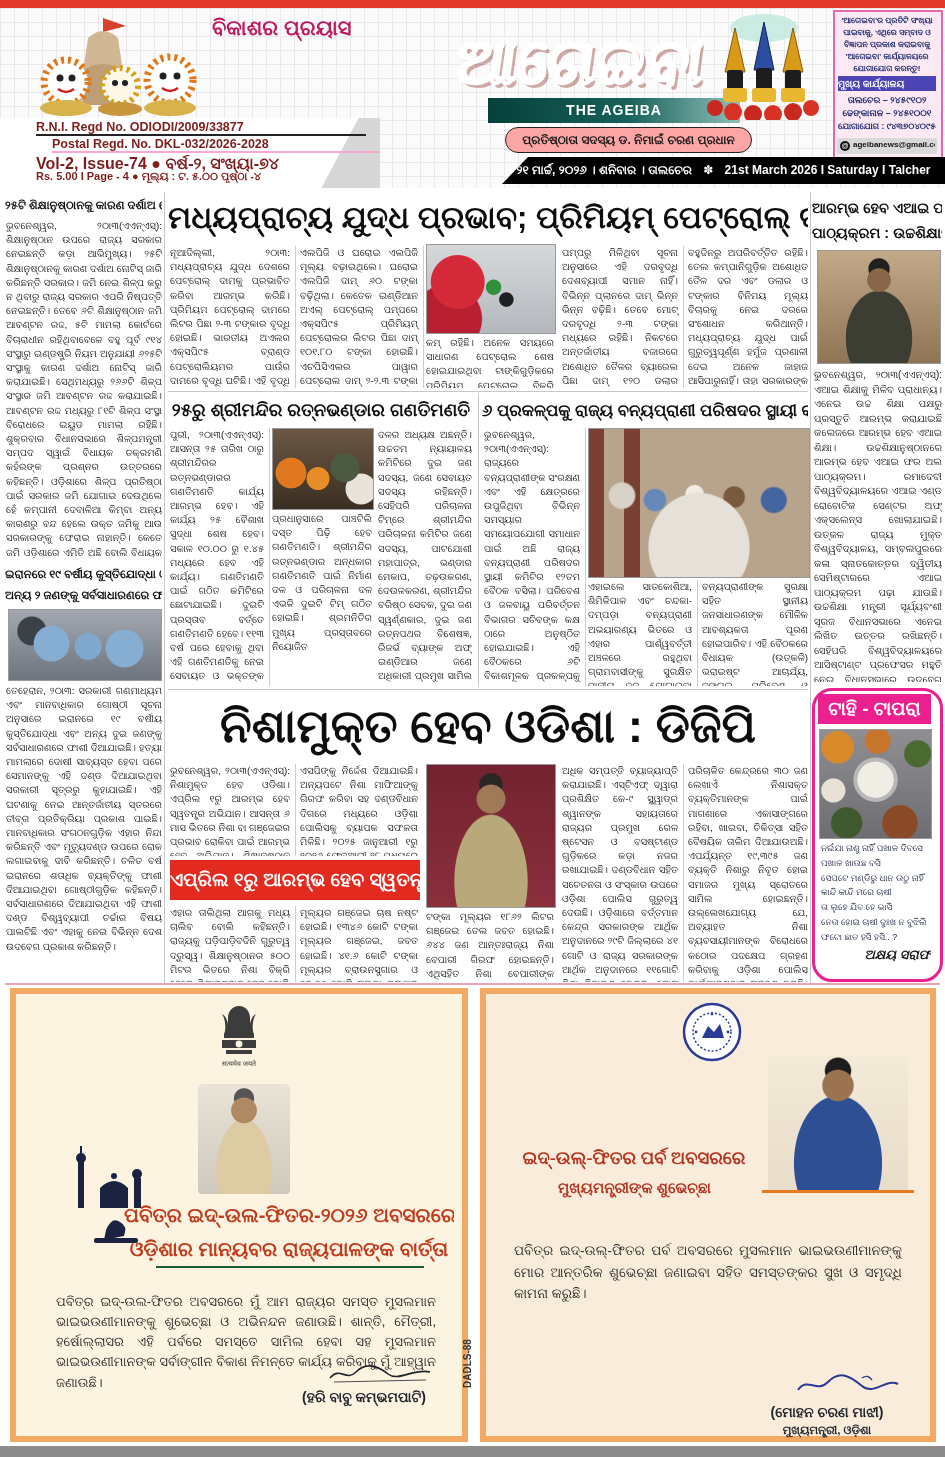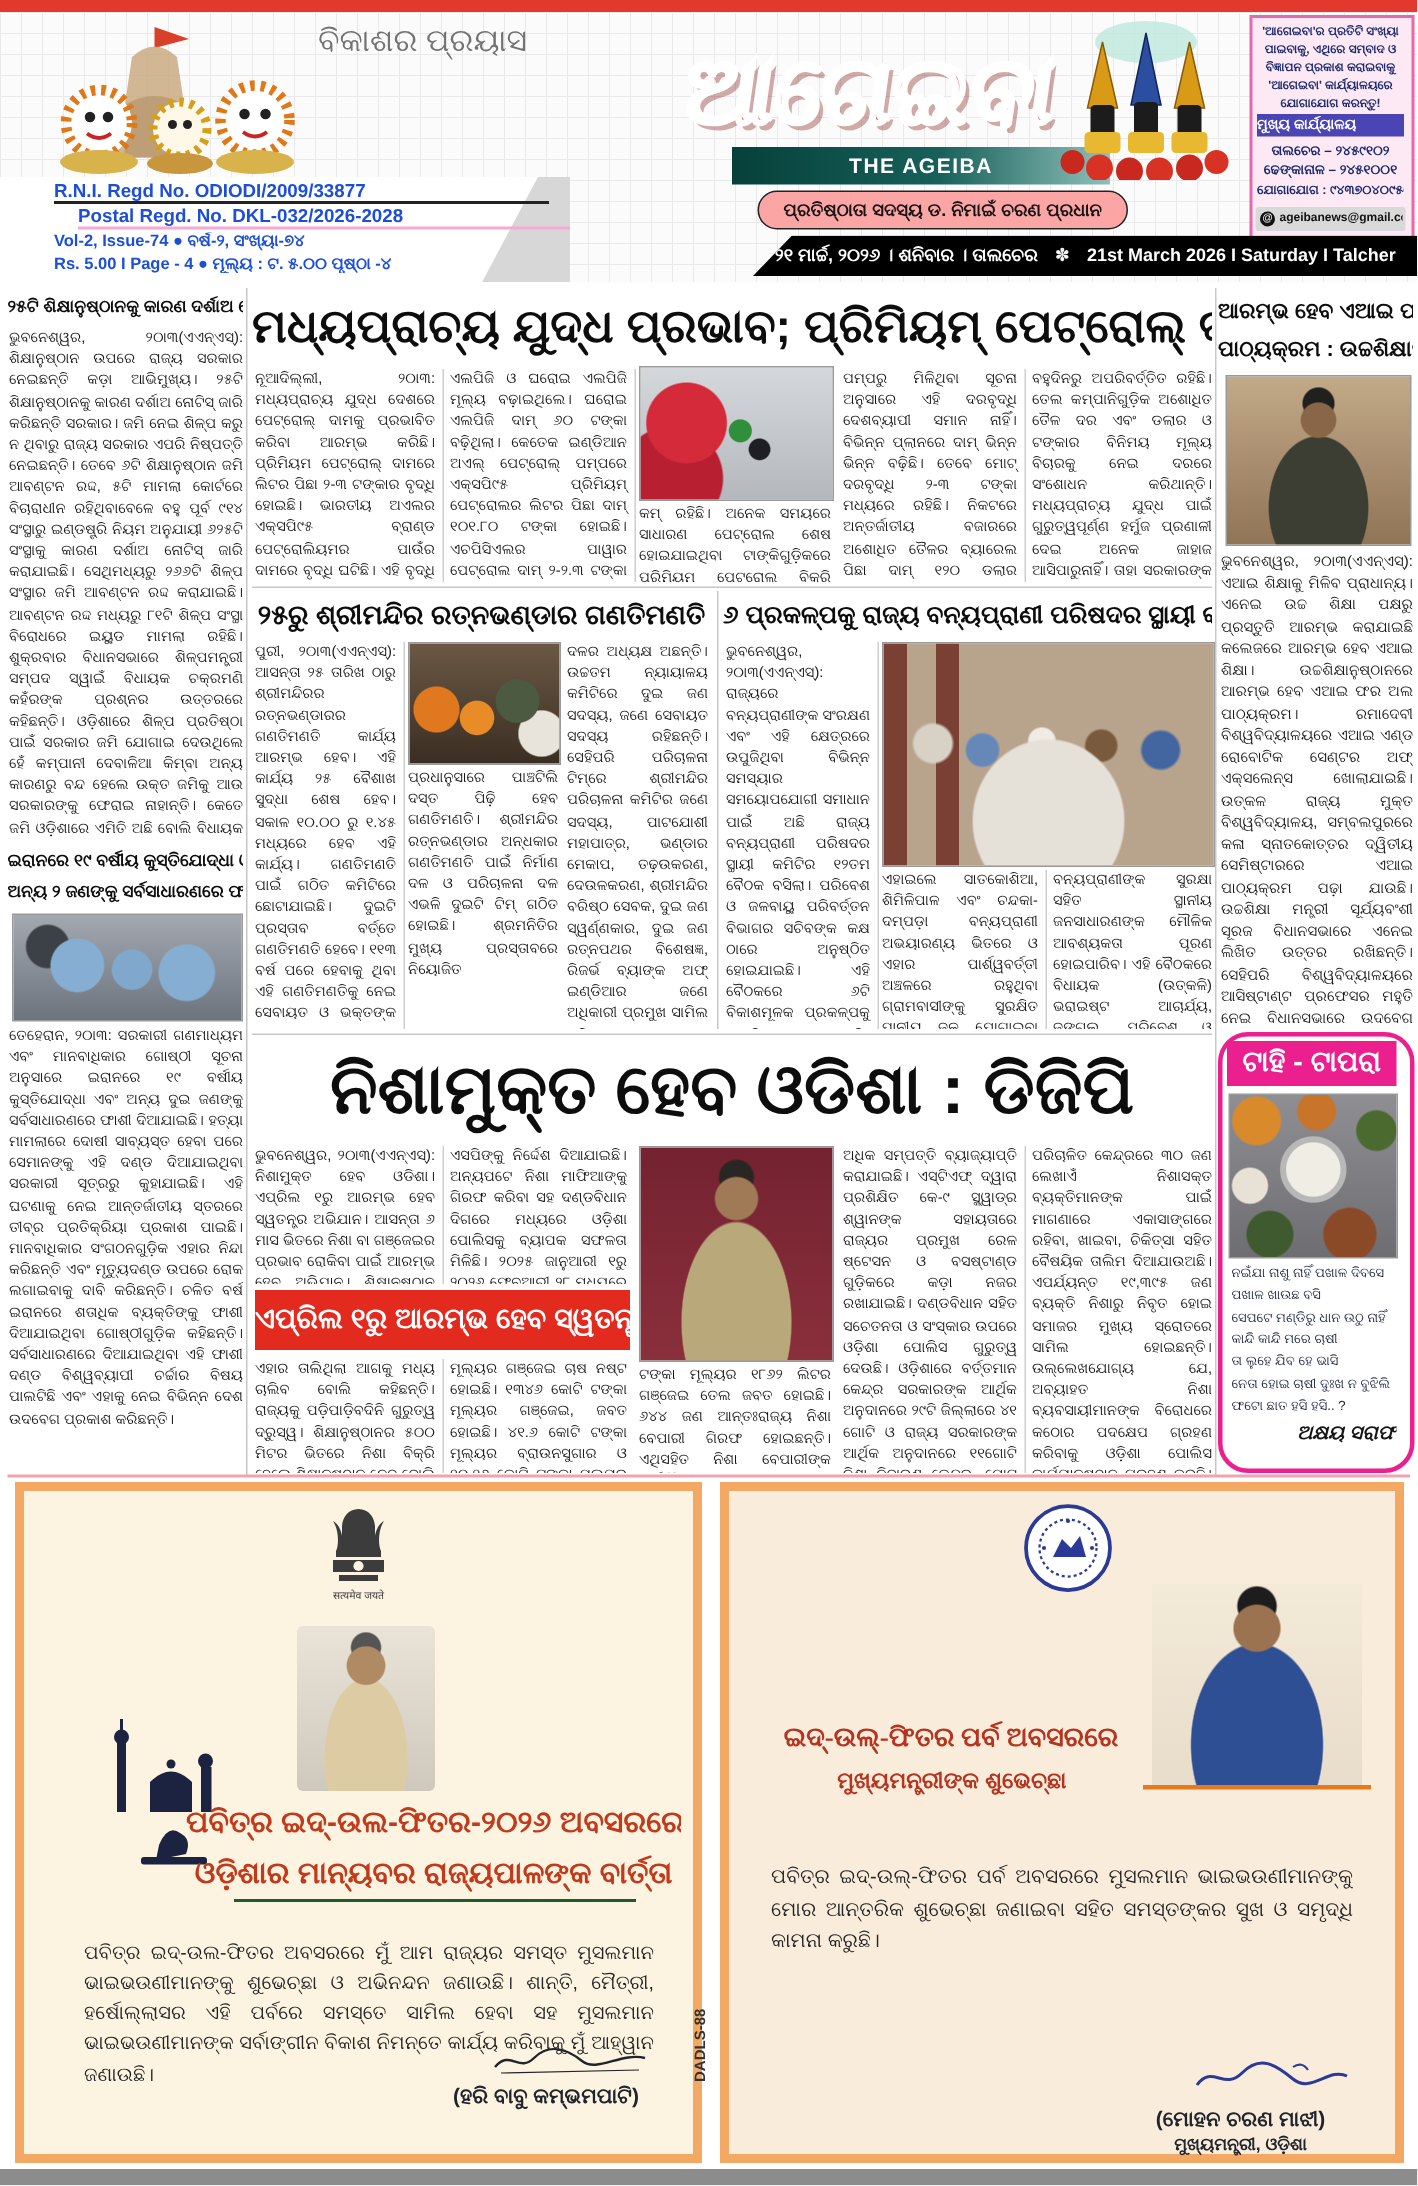--- a/index.html
+++ b/index.html
@@ -18,21 +18,21 @@
   .pinkbox{background:#fde9f4;border:2px solid #e46aab;}
   .officebar{background:#4a44b4;color:#fff;font-weight:700;}
   .emailpill{background:#d9d9d9;color:#111;}
   .redbox{background:#e32a1f;color:#fff;font-weight:800;text-align:center;overflow:hidden;white-space:nowrap;}
   .tahibox{border:3px solid #ec1f8f;background:#fff;}
   .tahititle{background:#ec1f8f;color:#fff;font-weight:800;text-align:center;overflow:hidden;}
   .ad{border:6px solid #f3a964;}
   .adtitle{color:#c23a1c;font-weight:800;text-align:center;overflow:hidden;white-space:nowrap;}
   .adbody{text-align:justify;color:#242424;margin-top:16px;}
   .signer{font-weight:800;color:#20242c;text-align:center;white-space:nowrap;overflow:hidden;}
-  .regline{font-weight:700;font-size:12.5px;color:#1d4ed8;white-space:nowrap;overflow:hidden;}
+  .regline{font-weight:700;font-size:12.5px;color:#7f1d1d;white-space:nowrap;overflow:hidden;}
   .poemline{white-space:nowrap;overflow:hidden;}
 </style>
 </head>
 <body>
 
 <div id="page">
 
   <div class="abs" style="left:0;top:0;width:945px;height:8px;background:#e3382c;"></div>
   <div class="abs grid" style="left:0;top:8px;width:945px;height:180px;"></div>
 
@@ -51,21 +51,21 @@
       <circle cx="162" cy="70" r="23" fill="#fff" stroke="#e07818" stroke-width="7" stroke-dasharray="3 4"></circle>
       <circle cx="155" cy="66" r="3.5" fill="#222"></circle>
         <circle cx="169" cy="66" r="3.5" fill="#222"></circle>
       <path d="M154 78 Q162 84 170 78" stroke="#c22" stroke-width="2.5" fill="none"></path>
       <ellipse cx="58" cy="98" rx="26" ry="8" fill="#d8b24a"></ellipse>
       <ellipse cx="112" cy="99" rx="22" ry="7" fill="#c8963c"></ellipse>
       <ellipse cx="162" cy="98" rx="26" ry="8" fill="#d8b24a"></ellipse>
     </g>
   </svg>
 
-  <div class="abs" style="left:212px;top:16px;width:210px;height:28px;font-size:21px;font-weight:400;color:#737373;white-space:nowrap;overflow:hidden;">ବିକାଶର ପ୍ରୟାସ</div>
+  <div class="abs" style="left:212px;top:16px;width:210px;height:28px;font-size:21px;font-weight:700;color:#be185d;white-space:nowrap;overflow:hidden;">ବିକାଶର ପ୍ରୟାସ</div>
   <div class="abs logo-odia" style="left:350px;top:14px;width:460px;height:96px;font-size:62px;text-align:center;white-space:nowrap;overflow:hidden;line-height:96px;">ଆଗେଇବା</div>
   <div class="abs tealbar" style="left:488px;top:98px;width:252px;height:25px;font-size:14px;text-align:center;line-height:25px;letter-spacing:1px;">THE AGEIBA</div>
 
   <svg class="abs" style="left:695px;top:10px;width:138px;height:110px;" viewBox="0 0 138 110">
     <ellipse cx="69" cy="18" rx="34" ry="14" fill="#bfe8dc" opacity="0.8"></ellipse>
     <g>
       <path d="M30 62 L40 18 L50 62 Z" fill="#d99a18" stroke="#8a5a08" stroke-width="1"></path>
       <path d="M59 60 L69 12 L79 60 Z" fill="#2c4ea0" stroke="#12245c" stroke-width="1"></path>
       <path d="M88 62 L98 18 L108 62 Z" fill="#d99a18" stroke="#8a5a08" stroke-width="1"></path>
       <rect x="32" y="60" width="16" height="22" rx="3" fill="#1c1c1c"></rect>
@@ -94,21 +94,21 @@
     <div class="abs emailpill" style="left:2px;top:126px;width:100px;height:16px;border-radius:2px;">
       <span class="abs" style="left:3px;top:3px;width:10px;height:10px;border-radius:50%;background:#111;color:#fff;font-size:7px;line-height:10px;text-align:center;">@</span>
       <span class="abs" style="left:16px;top:2px;width:82px;height:12px;font-size:8px;font-weight:700;white-space:nowrap;overflow:hidden;">ageibanews@gmail.com</span>
     </div>
   </div>
 
   <div class="abs" style="left:0;top:118px;width:380px;height:70px;background:#ffffff;overflow:hidden;">
     <div class="abs" style="right:-30px;top:0;width:70px;height:70px;background:#d7d7d7;transform:skewX(-28deg);"></div>
     <div class="abs regline" style="left:36px;top:2px;width:330px;border-bottom:2px solid #222;">R.N.I. Regd No. ODIODI/2009/33877</div>
     <div class="abs regline" style="left:52px;top:19px;width:330px;border-bottom:2px solid #f9a8d4;">Postal Regd. No. DKL-032/2026-2028</div>
-    <div class="abs regline" style="left:36px;top:37px;width:330px;font-size:11px;">Vol-2, Issue-74 ● ବର୍ଷ-୨, ସଂଖ୍ୟା-୭୪</div>
+    <div class="abs regline" style="left:36px;top:37px;width:330px;font-size:16px;">Vol-2, Issue-74 ● ବର୍ଷ-୨, ସଂଖ୍ୟା-୭୪</div>
     <div class="abs regline" style="left:36px;top:52px;width:330px;font-size:11px;">Rs. 5.00 I Page - 4 ● ମୂଲ୍ୟ : ଟ. ୫.୦୦ ପୃଷ୍ଠା -୪</div>
   </div>
 
   <div class="abs" style="left:505px;top:127px;width:245px;height:24px;border:1.5px solid #222;border-radius:14px;background:#fca5a5;font-size:12px;font-weight:700;text-align:center;line-height:24px;white-space:nowrap;overflow:hidden;">ପ୍ରତିଷ୍ଠାତା ସଦସ୍ୟ ଡ. ନିମାଇଁ ଚରଣ ପ୍ରଧାନ</div>
 
   <div class="abs datebar" style="left:502px;top:157px;width:443px;height:27px;font-size:12px;line-height:27px;text-align:center;">
     <span>୨୧ ମାର୍ଚ୍ଚ, ୨୦୨୬ । ଶନିବାର । ତାଲଚେର</span>
     <span style="color:#f5f5f5;margin:0 8px;">✽</span>
     <span>21st March 2026 I Saturday I Talcher</span>
   </div>

